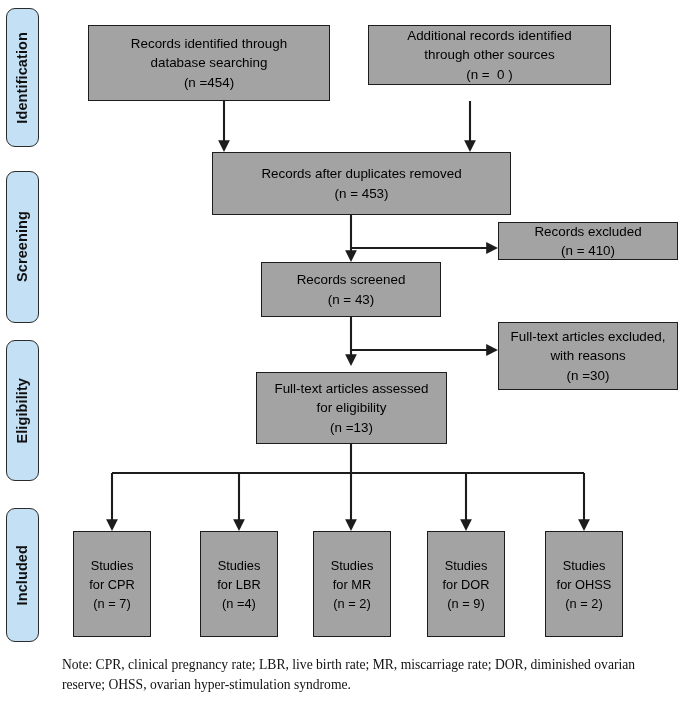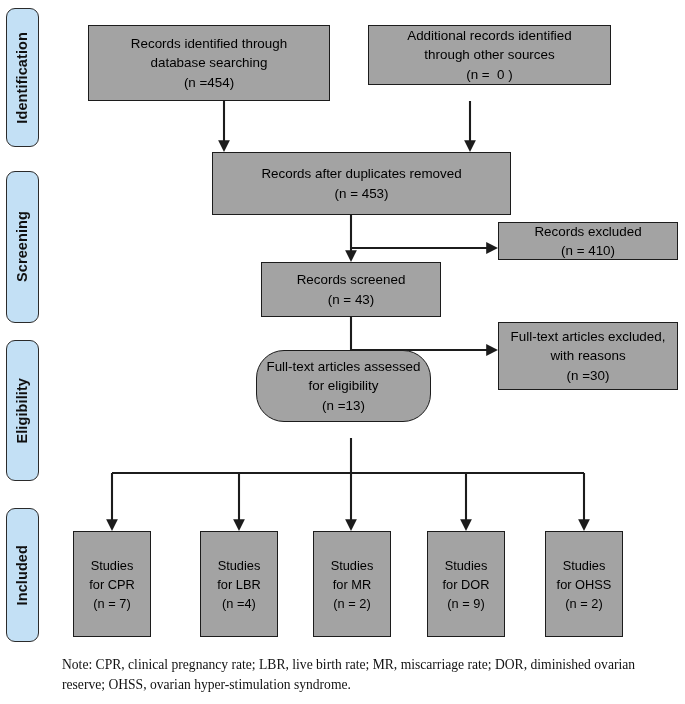--- a/index.html
+++ b/index.html
@@ -89,21 +89,21 @@
     line-height: 1.5;
   }
 
   
   #box-db-search     { left: 88px;  top: 25px;  width: 242px; height: 76px; }
   #box-other-sources { left: 368px; top: 25px;  width: 243px; height: 60px; }
   #box-dedup         { left: 196px; top: 152px; width: 299px; height: 63px; margin-left: 16px; }
   #box-excluded      { left: 498px; top: 222px; width: 180px; height: 38px; }
   #box-screened      { left: 261px; top: 262px; width: 180px; height: 55px; }
   #box-ft-excluded   { left: 498px; top: 322px; width: 180px; height: 68px; }
-  #box-ft-assessed   { left: 256px; top: 350px; width: 175px; height: 72px; border-radius: 28px; }
+  #box-ft-assessed   { left: 256px; top: 372px; width: 191px; height: 72px; }
 
   .studies-box {
     top: 531px;
     width: 78px;
     height: 106px;
   }
   #box-studies-0 { left: 73px;  }
   #box-studies-1 { left: 200px; }
   #box-studies-2 { left: 313px; }
   #box-studies-3 { left: 427px; }

